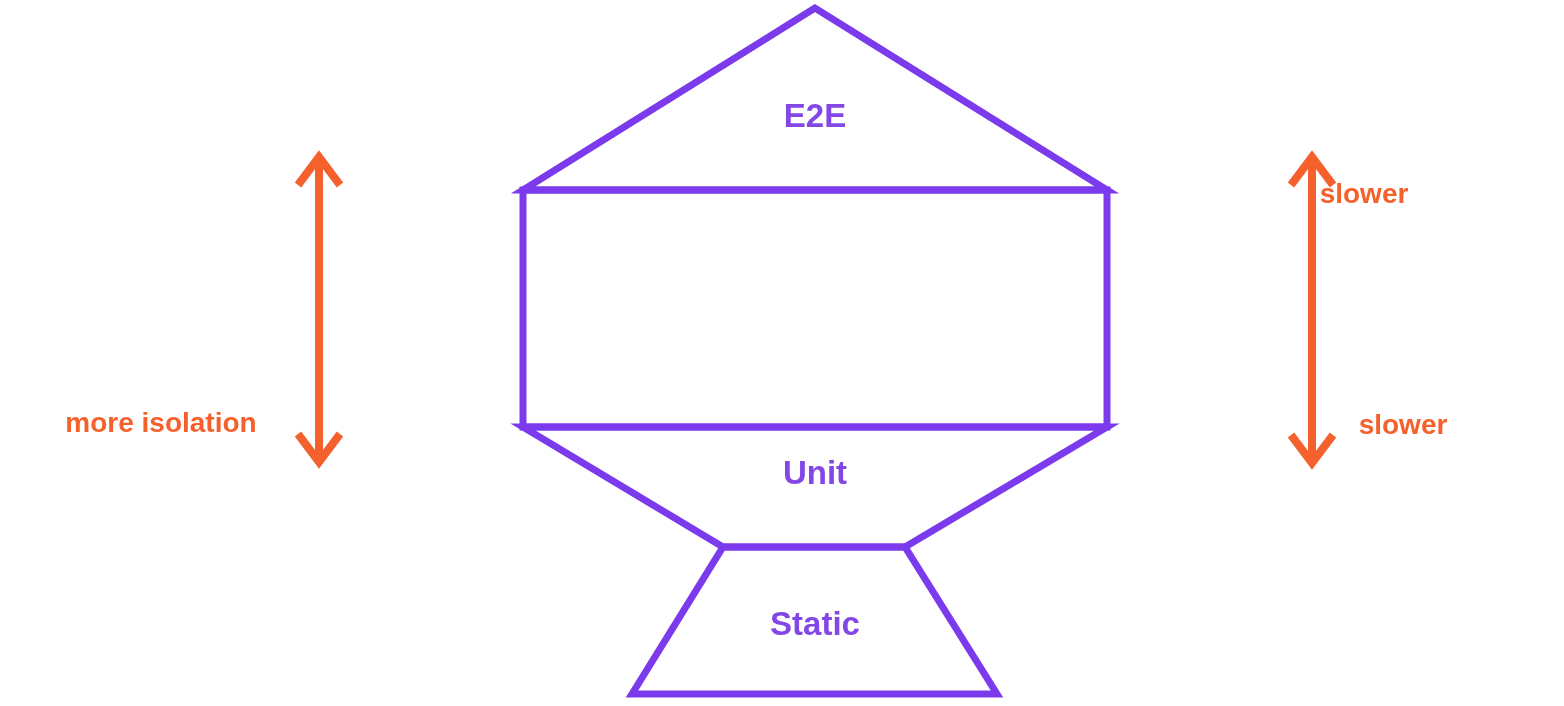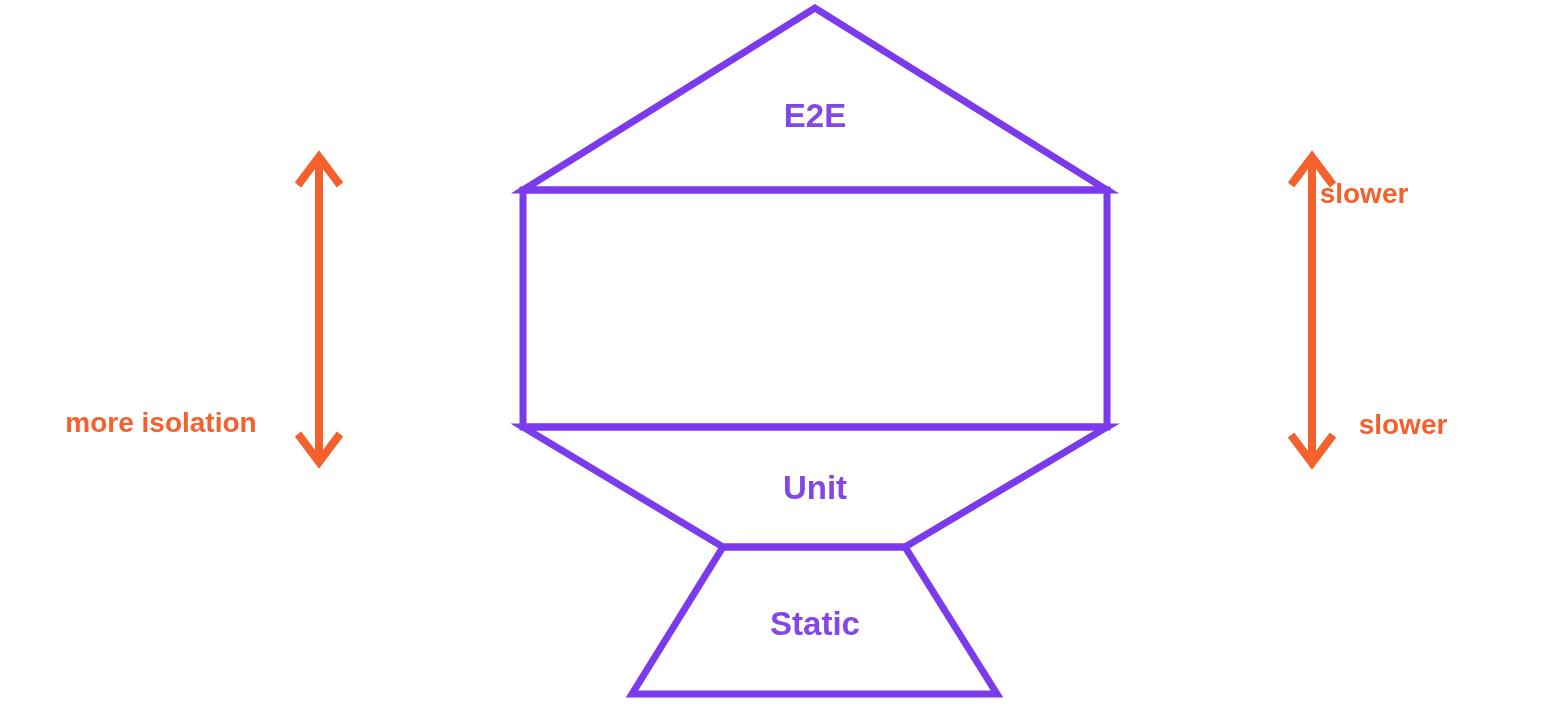--- a/index.html
+++ b/index.html
@@ -52,21 +52,21 @@
     font-size: 33px;
     letter-spacing: 0px;
   }
   .label.orange {
     color: var(--orange);
     font-size: 28px;
   }
   
   .pos-e2e        { left: 815px;  top: 116px; }
   .pos-integration{ left: 815px;  top: 313px; }
-  .pos-unit       { left: 815px;  top: 488px; }
+  .pos-unit       { left: 815px;  top: 473px; }
   .pos-static     { left: 815px;  top: 624px; }
   .pos-more-integration { left: 161px;  top: 191px; }
   .pos-more-isolation   { left: 161px;  top: 423px; }
   .pos-slower     { left: 1364px; top: 194px; }
   .pos-faster     { left: 1403px; top: 425px; }
 </style>
 </head>
 <body>
 
 <div class="stage">

